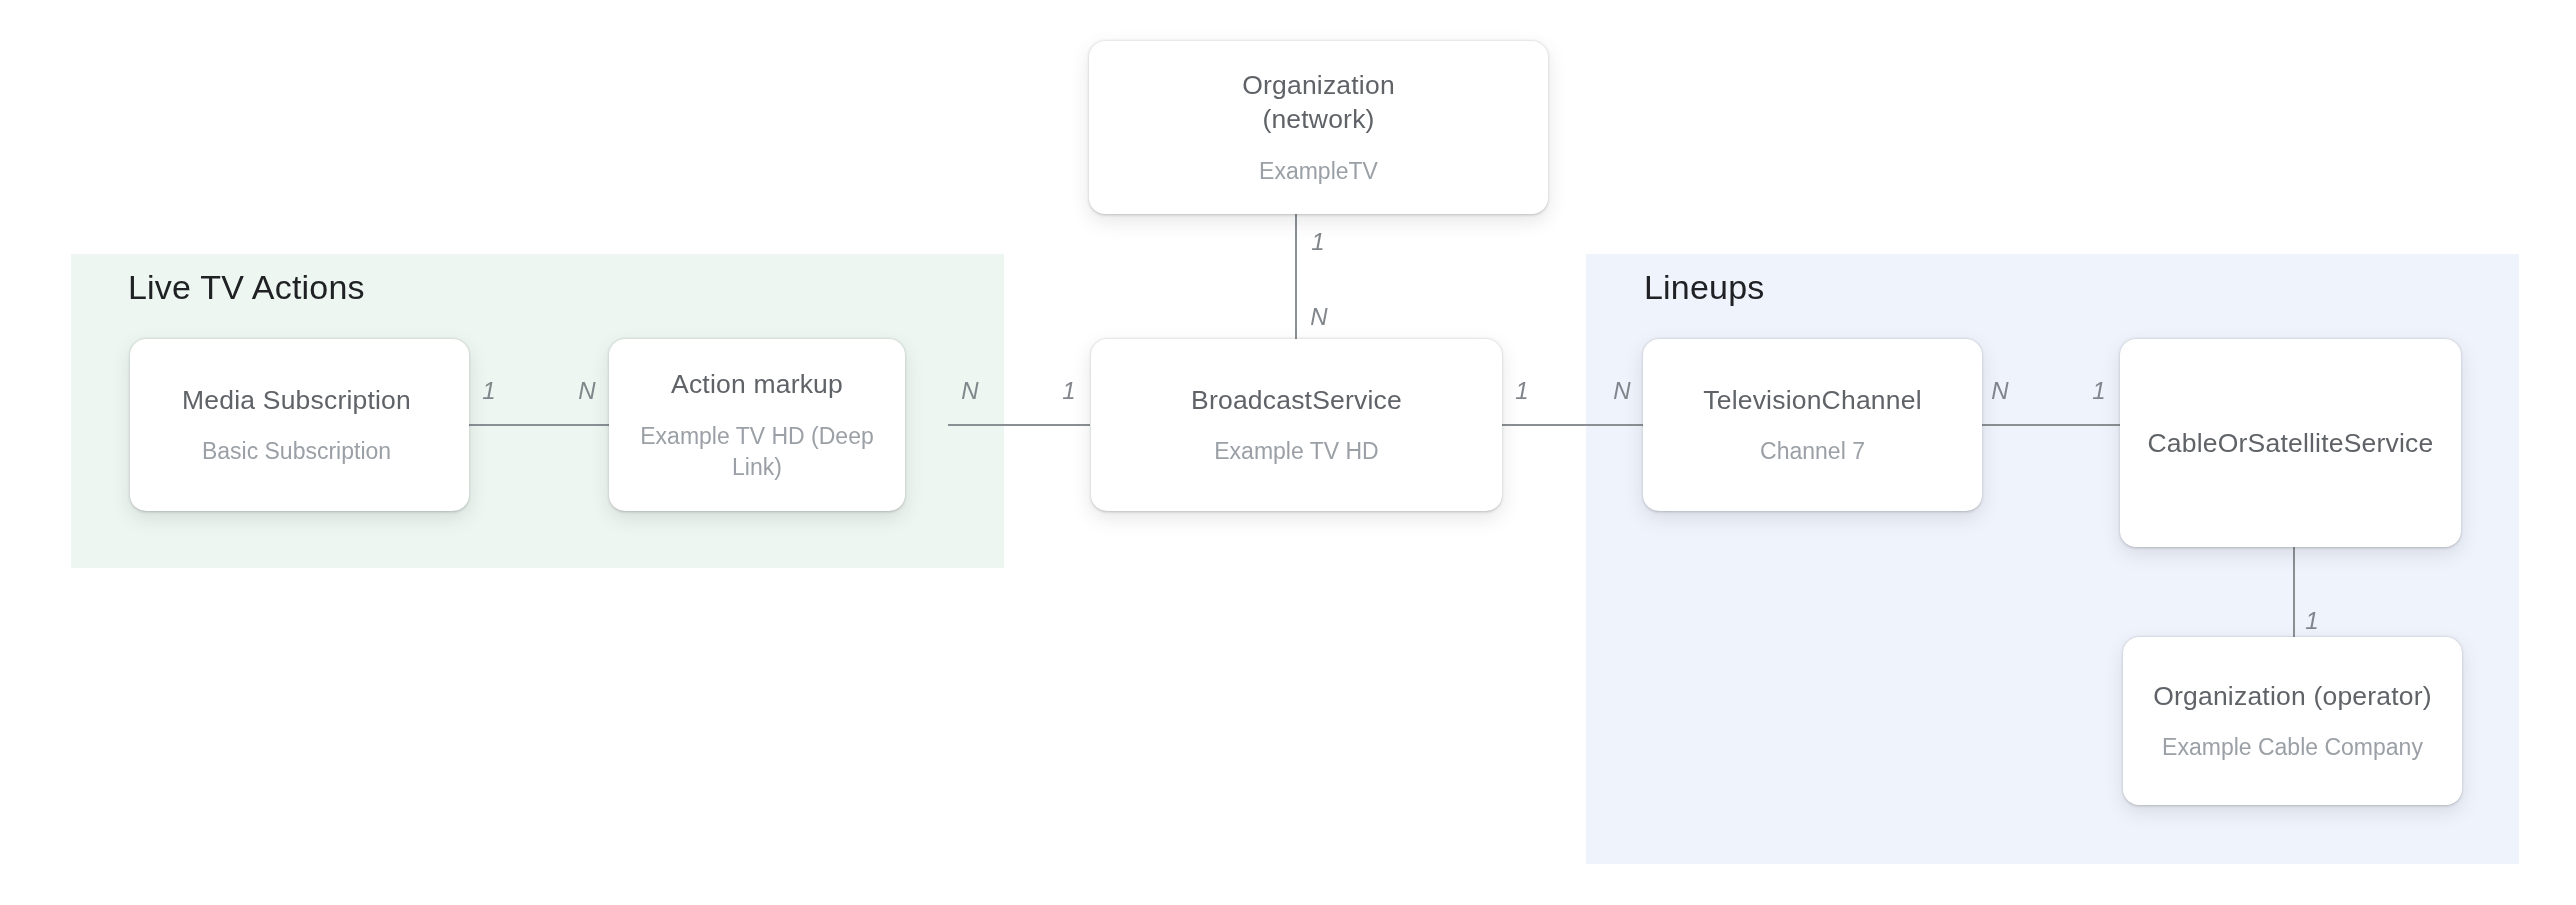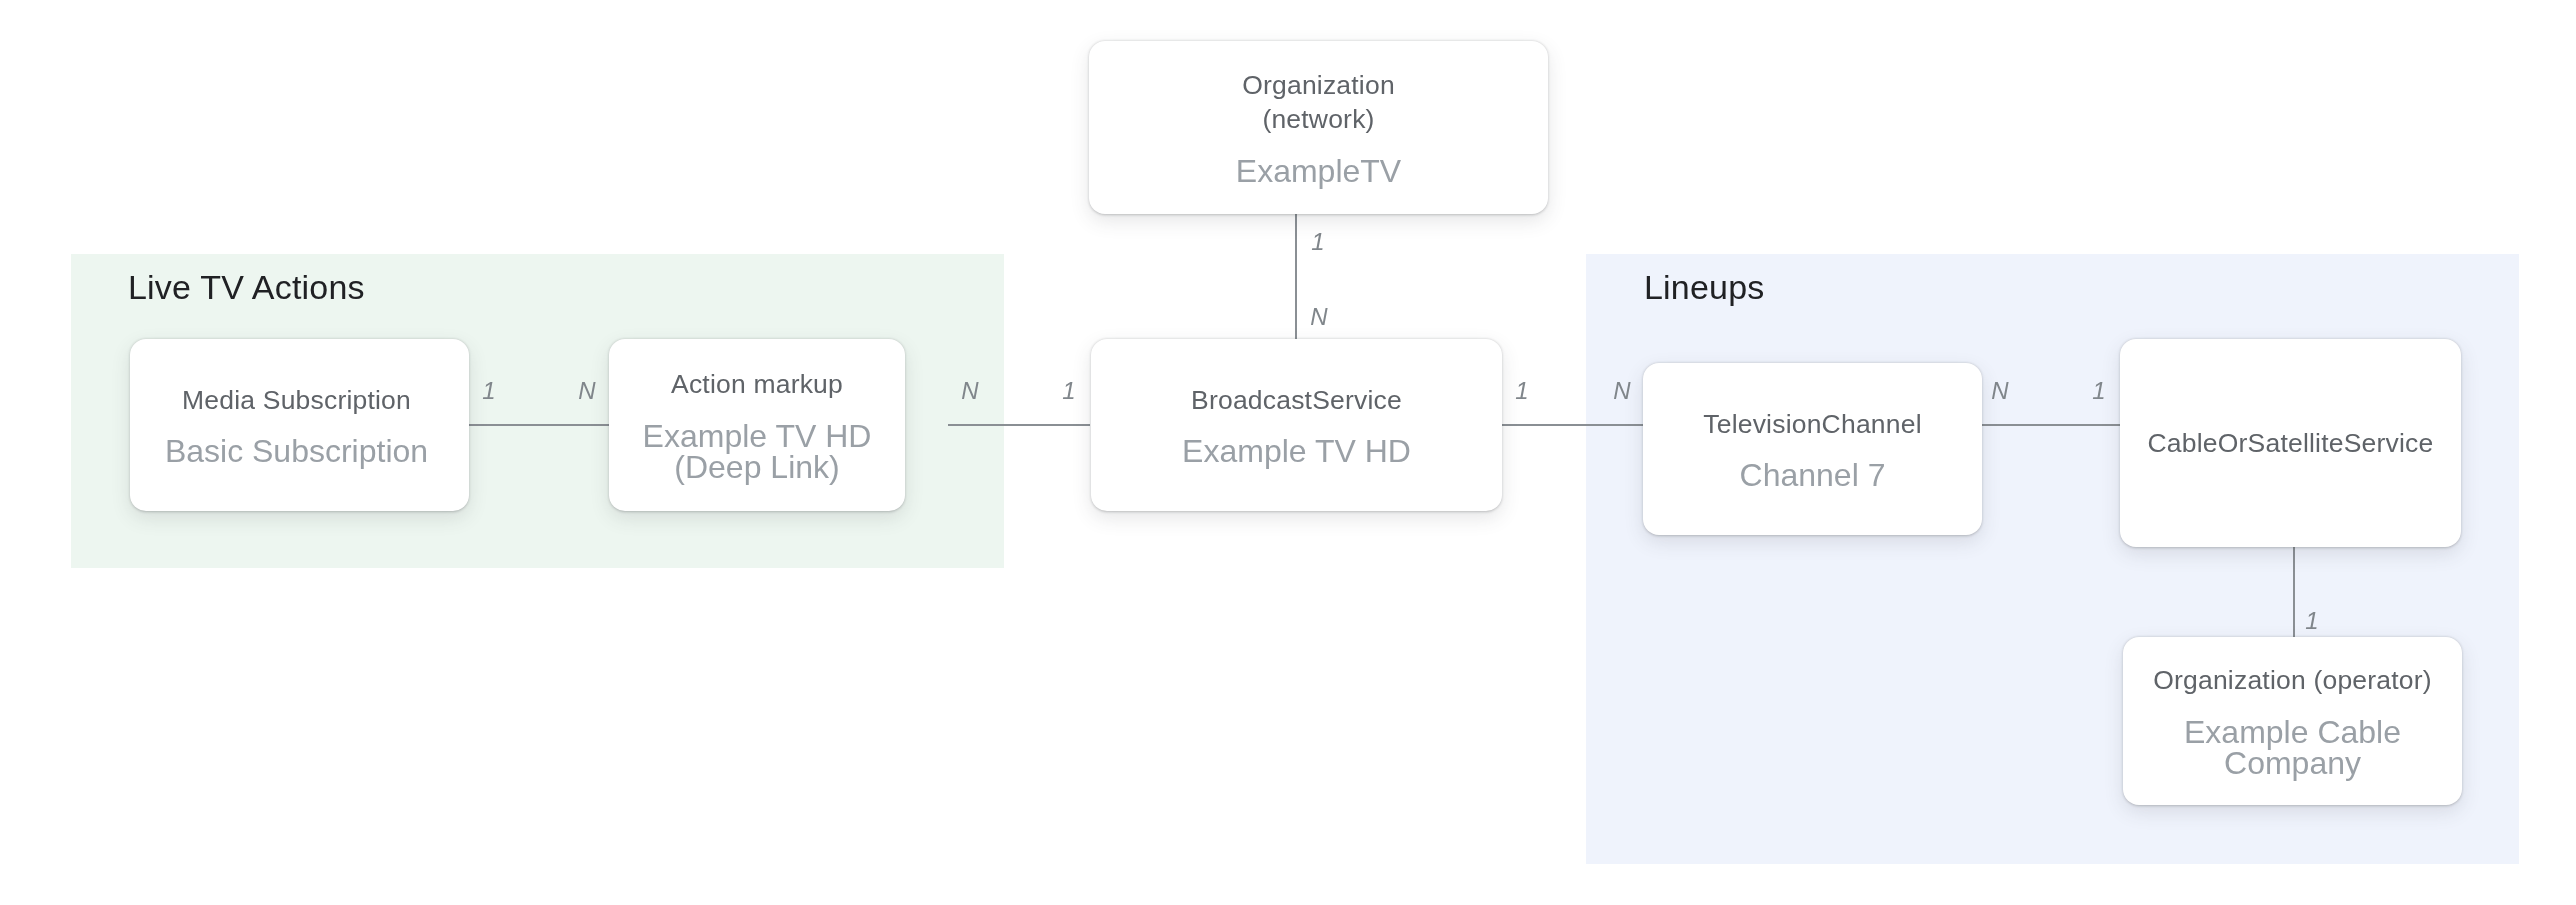--- a/index.html
+++ b/index.html
@@ -49,21 +49,21 @@
     box-sizing: border-box;
   }
   .node-title {
     font-size: 26.5px;
     line-height: 34px;
     color: var(--node_title, #5f6368);
     letter-spacing: 0.2px;
   }
   .node-title span { display: block; }
   .node-subtitle {
-    font-size: 32px;
+    font-size: 23px;
     line-height: 31px;
     color: var(--node_subtitle, #9aa0a6);
   }
   .node-subtitle span { display: block; }
 
   .edge-label {
     position: absolute;
     z-index: 1;
     font-size: 24px;
     font-style: italic;
@@ -125,21 +125,21 @@
   <div class="node" style="left:609px; top:339px; width:296px; height:172px;">
     <div class="node-title">Action markup</div>
     <div class="node-subtitle">Example TV HD (Deep Link)</div>
   </div>
 
   <div class="node" style="left:1091px; top:339px; width:411px; height:172px;">
     <div class="node-title">BroadcastService</div>
     <div class="node-subtitle">Example TV HD</div>
   </div>
 
-  <div class="node" style="left:1643px; top:339px; width:339px; height:172px;margin-top:24px;">
+  <div class="node" style="left:1643px; top:339px; width:339px; height:172px;">
     <div class="node-title">TelevisionChannel</div>
     <div class="node-subtitle">Channel 7</div>
   </div>
 
   <div class="node" style="left:2120px; top:339px; width:341px; height:208px; gap:16px;">
     <div class="node-title">CableOrSatelliteService</div>
   </div>
 
   <div class="node" style="left:2123px; top:637px; width:339px; height:168px;align-items:center;">
     <div class="node-title">Organization (operator)</div>

